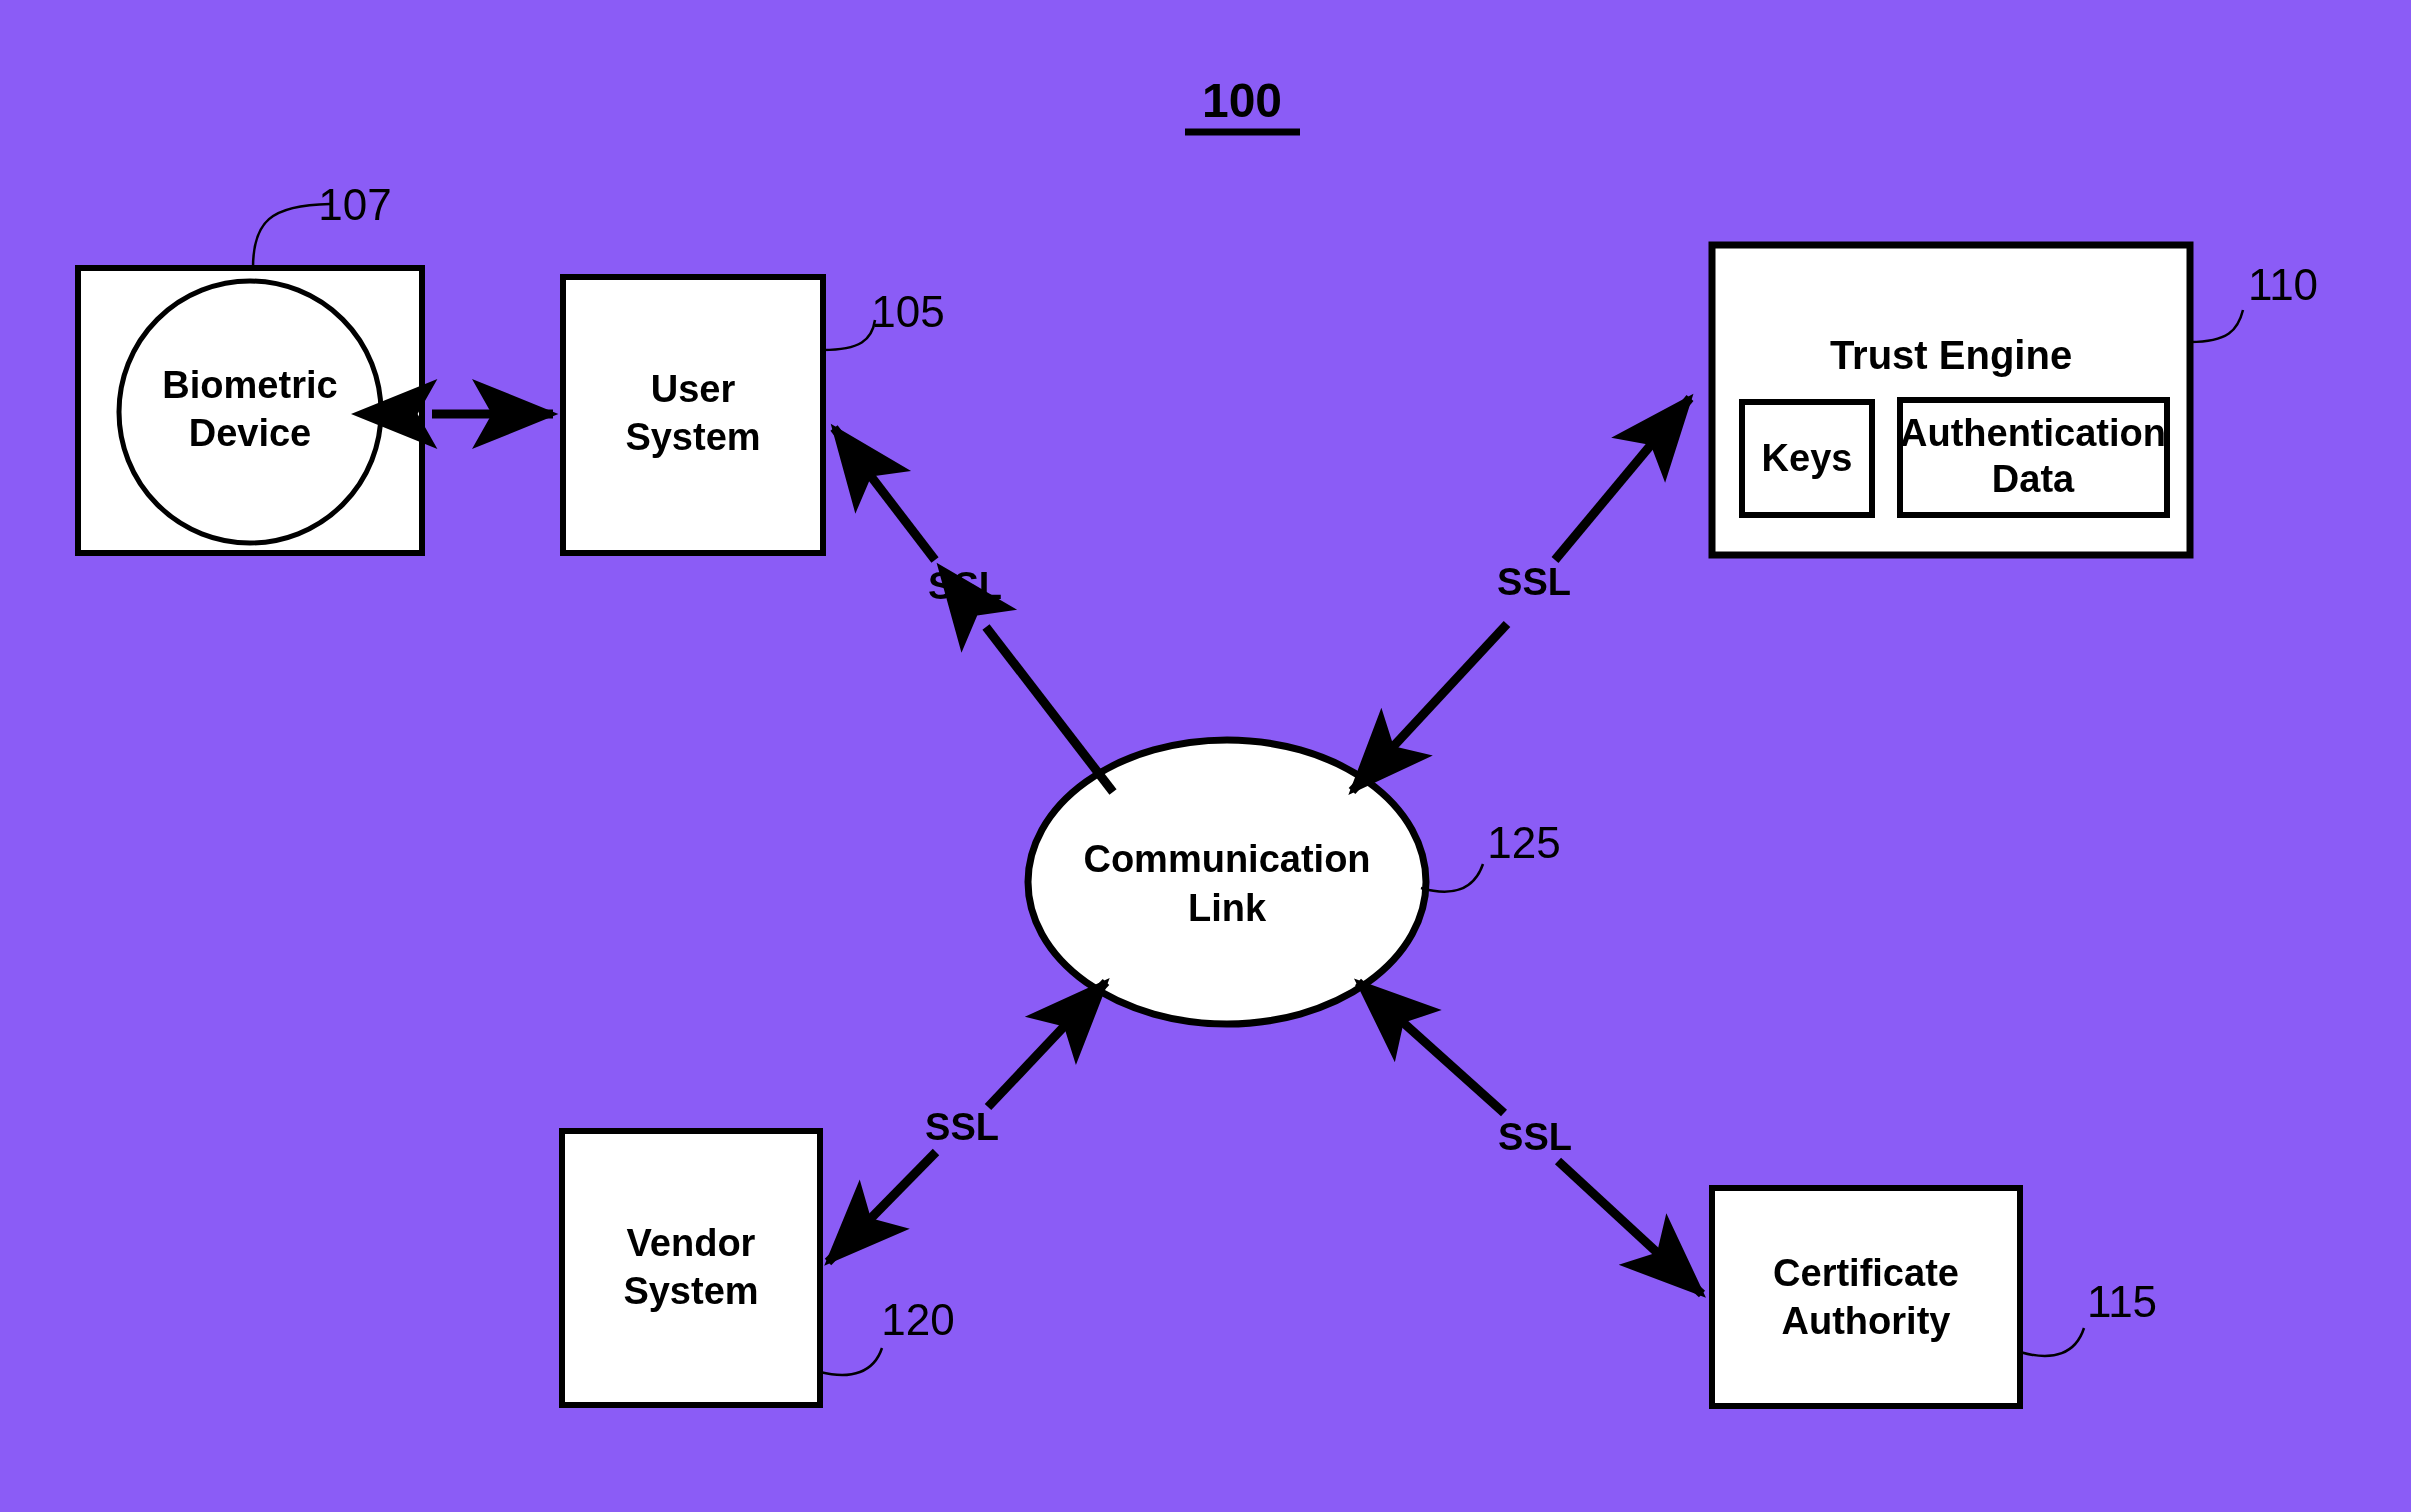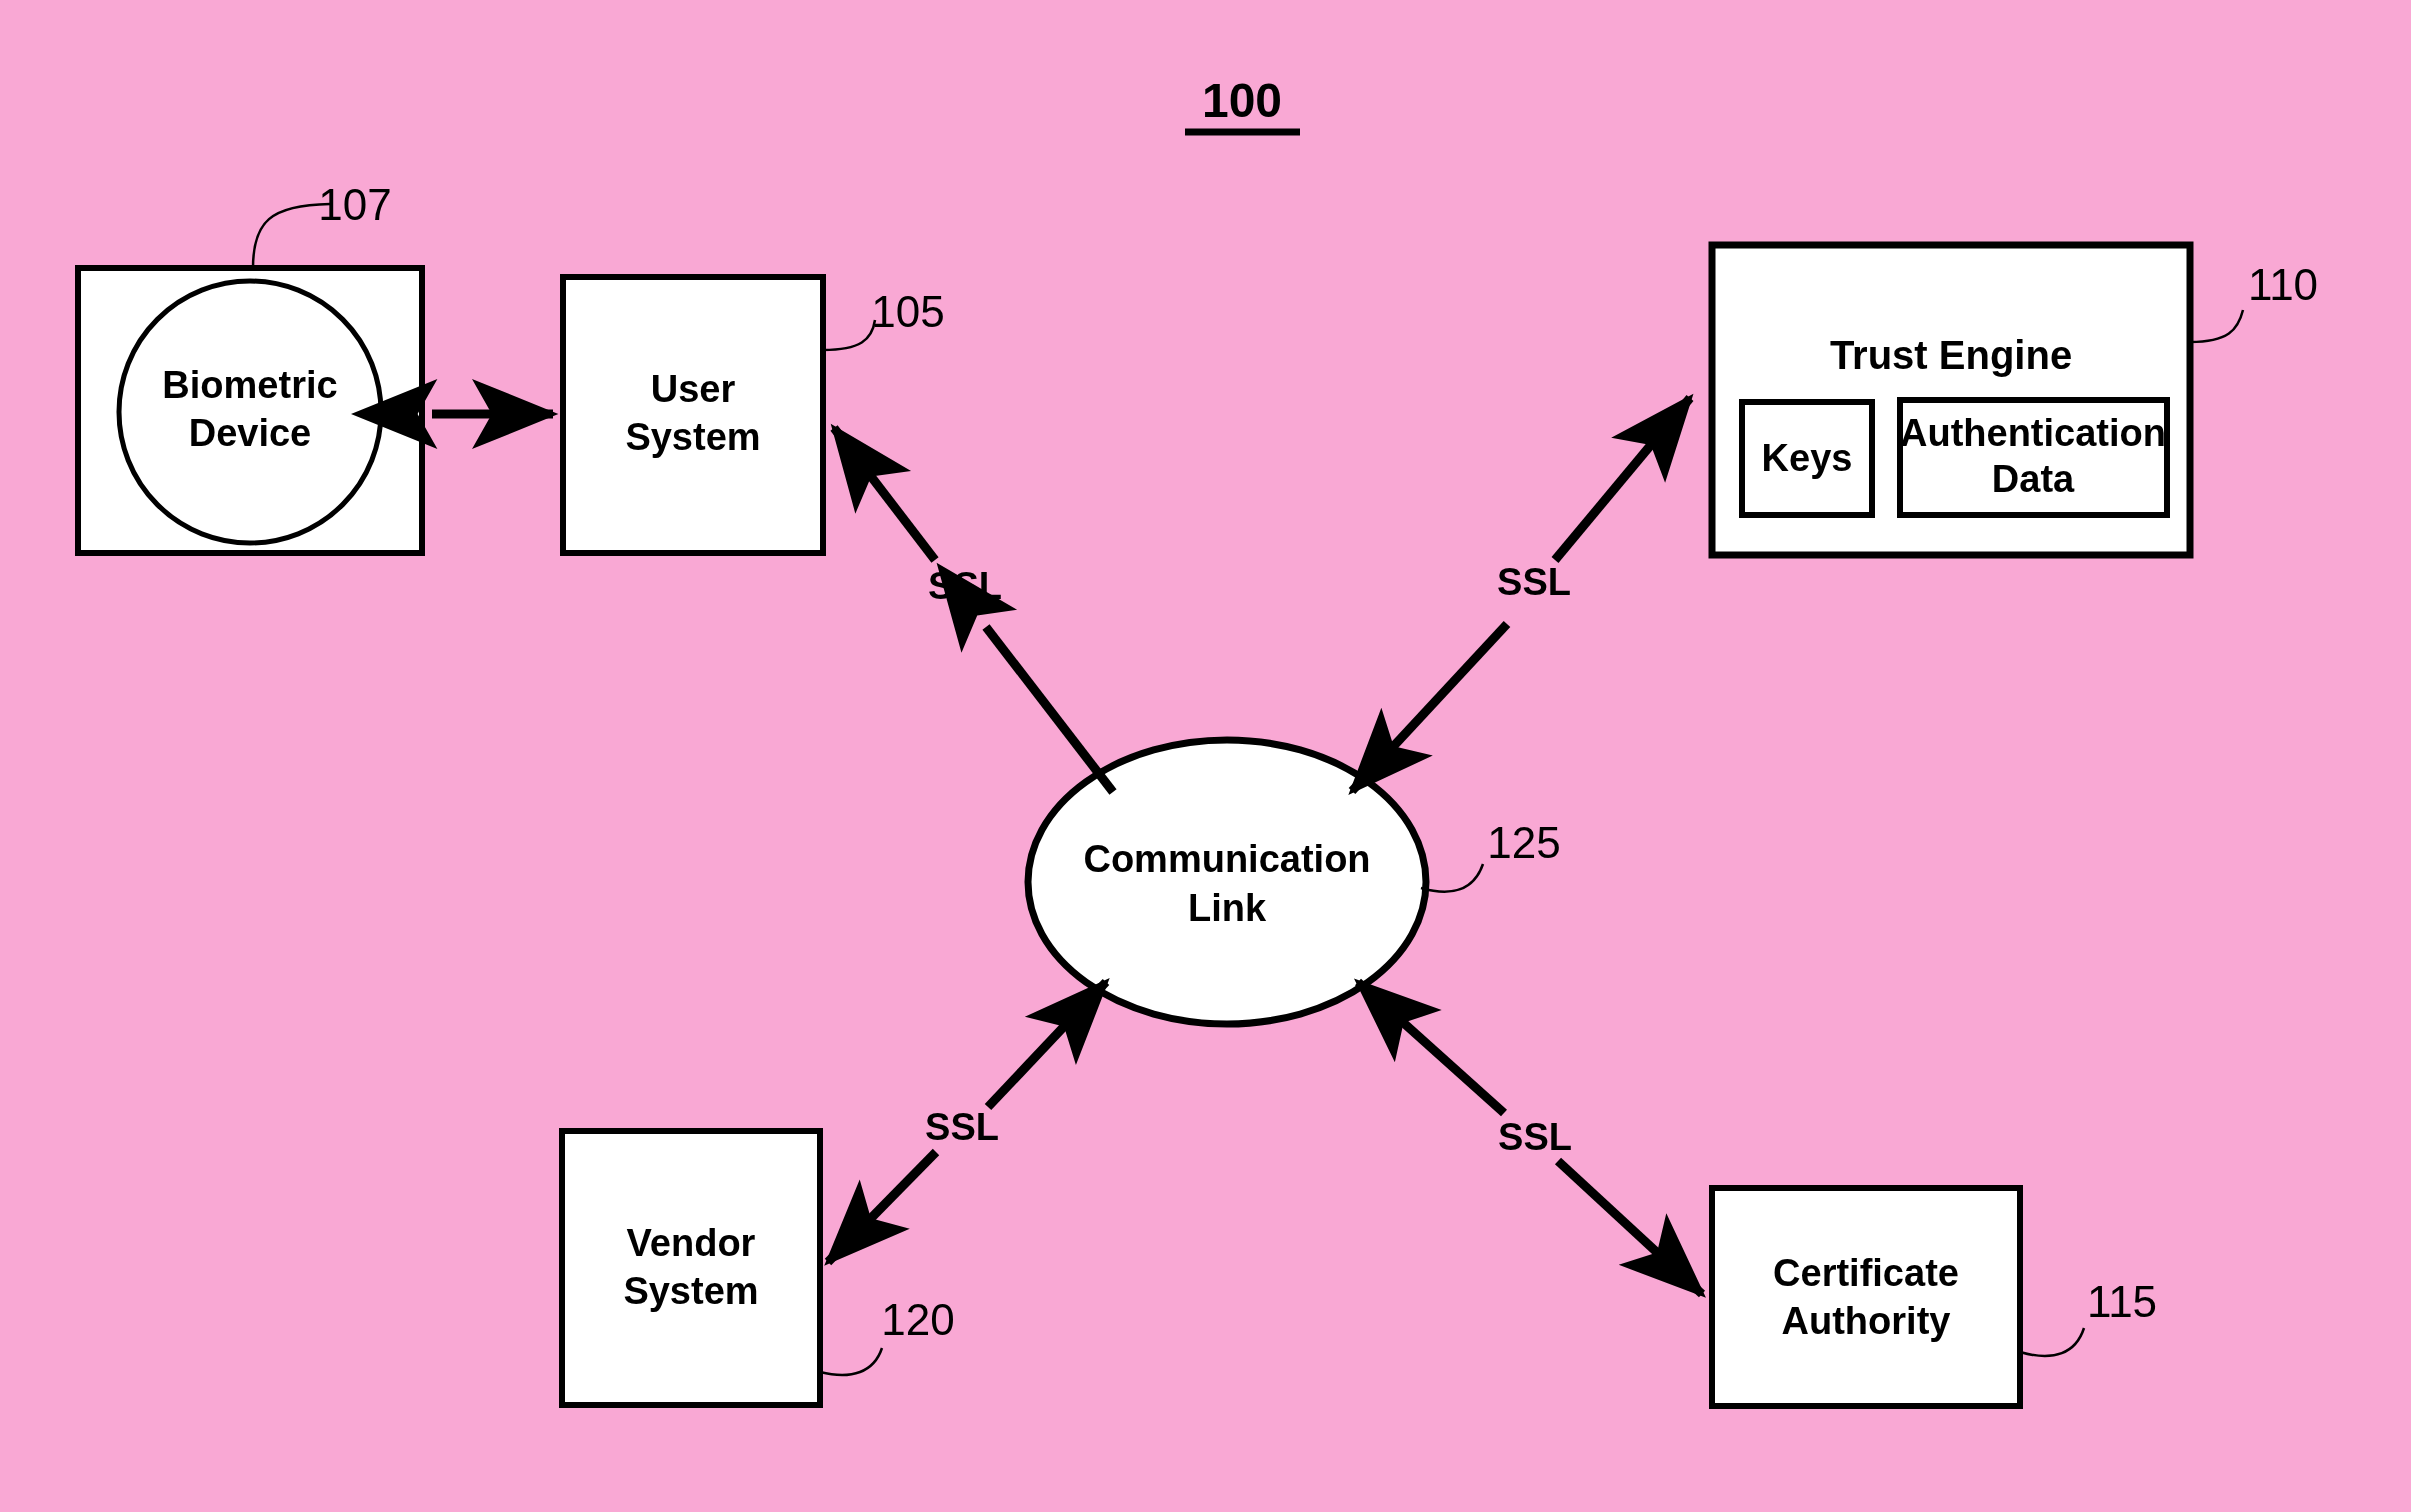--- a/index.html
+++ b/index.html
@@ -4,21 +4,21 @@
 <style>
   html, body {
     margin: 0;
     padding: 0;
     background: #ffffff;
   }
   #figure-root {
     position: relative;
     width: 2411px;
     height: 1512px;
-    background: #f9a8d4;
+    background: #8b5cf6;
     font-family: "Liberation Sans", sans-serif;
     overflow: hidden;
   }
   #figure-svg {
     position: absolute;
     left: 0;
     top: 0;
     width: 2411px;
     height: 1512px;
   }

